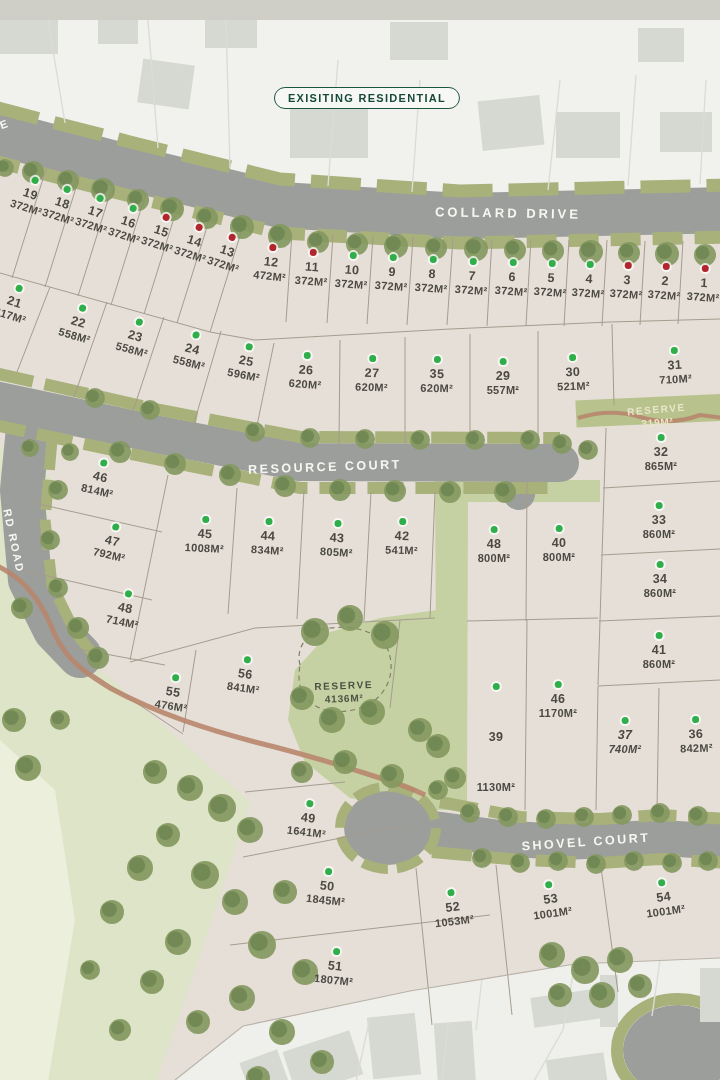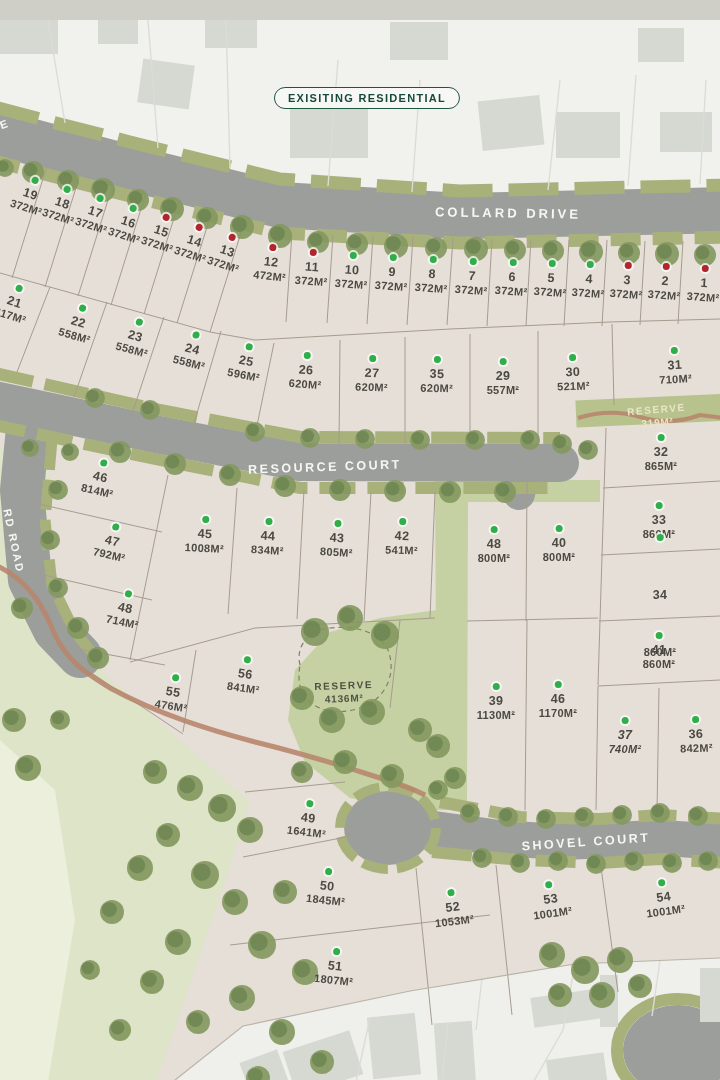--- a/index.html
+++ b/index.html
@@ -559,21 +559,21 @@
         <div class="lot" style="left: 661px; top: 421px; transform: translate(-50%, -7px) rotate(0deg);">
           <span class="dot" style="background: rgb(47, 174, 73);"></span>
           <span class="num">32</span>
           <span class="area">865M²</span>
         </div>
         <div class="lot" style="left: 659px; top: 489px; transform: translate(-50%, -7px) rotate(0deg);">
           <span class="dot" style="background: rgb(47, 174, 73);"></span>
           <span class="num">33</span>
           <span class="area">860M²</span>
         </div>
-        <div class="lot" style="left: 660px; top: 521px; transform: translate(-50%, -7px) rotate(0deg); gap: 43px;">
+        <div class="lot" style="left: 660px; top: 548px; transform: translate(-50%, -7px) rotate(0deg);">
           <span class="dot" style="background: rgb(47, 174, 73);"></span>
           <span class="num">34</span>
           <span class="area">860M²</span>
         </div>
         <div class="lot" style="left: 659px; top: 619px; transform: translate(-50%, -7px) rotate(0deg);">
           <span class="dot" style="background: rgb(47, 174, 73);"></span>
           <span class="num">41</span>
           <span class="area">860M²</span>
         </div>
         <div class="lot" style="left: 696px; top: 703px; transform: translate(-50%, -7px) rotate(-2deg);">
@@ -584,21 +584,21 @@
         <div class="lot" style="left: 625px; top: 704px; transform: translate(-50%, -7px) rotate(0deg); font-style: italic;">
           <span class="dot" style="background: rgb(47, 174, 73);"></span>
           <span class="num">37</span>
           <span class="area">740M²</span>
         </div>
         <div class="lot" style="left: 558px; top: 668px; transform: translate(-50%, -7px) rotate(0deg);">
           <span class="dot" style="background: rgb(47, 174, 73);"></span>
           <span class="num">46</span>
           <span class="area">1170M²</span>
         </div>
-        <div class="lot" style="left: 496px; top: 670px; transform: translate(-50%, -7px) rotate(0deg);">
+        <div class="lot" style="left: 496px; top: 670px; transform: translate(-50%, -7px) rotate(0deg); gap: 36px;">
           <span class="dot" style="background: rgb(47, 174, 73);"></span>
           <span class="num">39</span>
           <span class="area">1130M²</span>
         </div>
         <div class="lot" style="left: 559px; top: 512px; transform: translate(-50%, -7px) rotate(0deg);">
           <span class="dot" style="background: rgb(47, 174, 73);"></span>
           <span class="num">40</span>
           <span class="area">800M²</span>
         </div>
         <div class="lot" style="left: 494px; top: 513px; transform: translate(-50%, -7px) rotate(0deg);">

